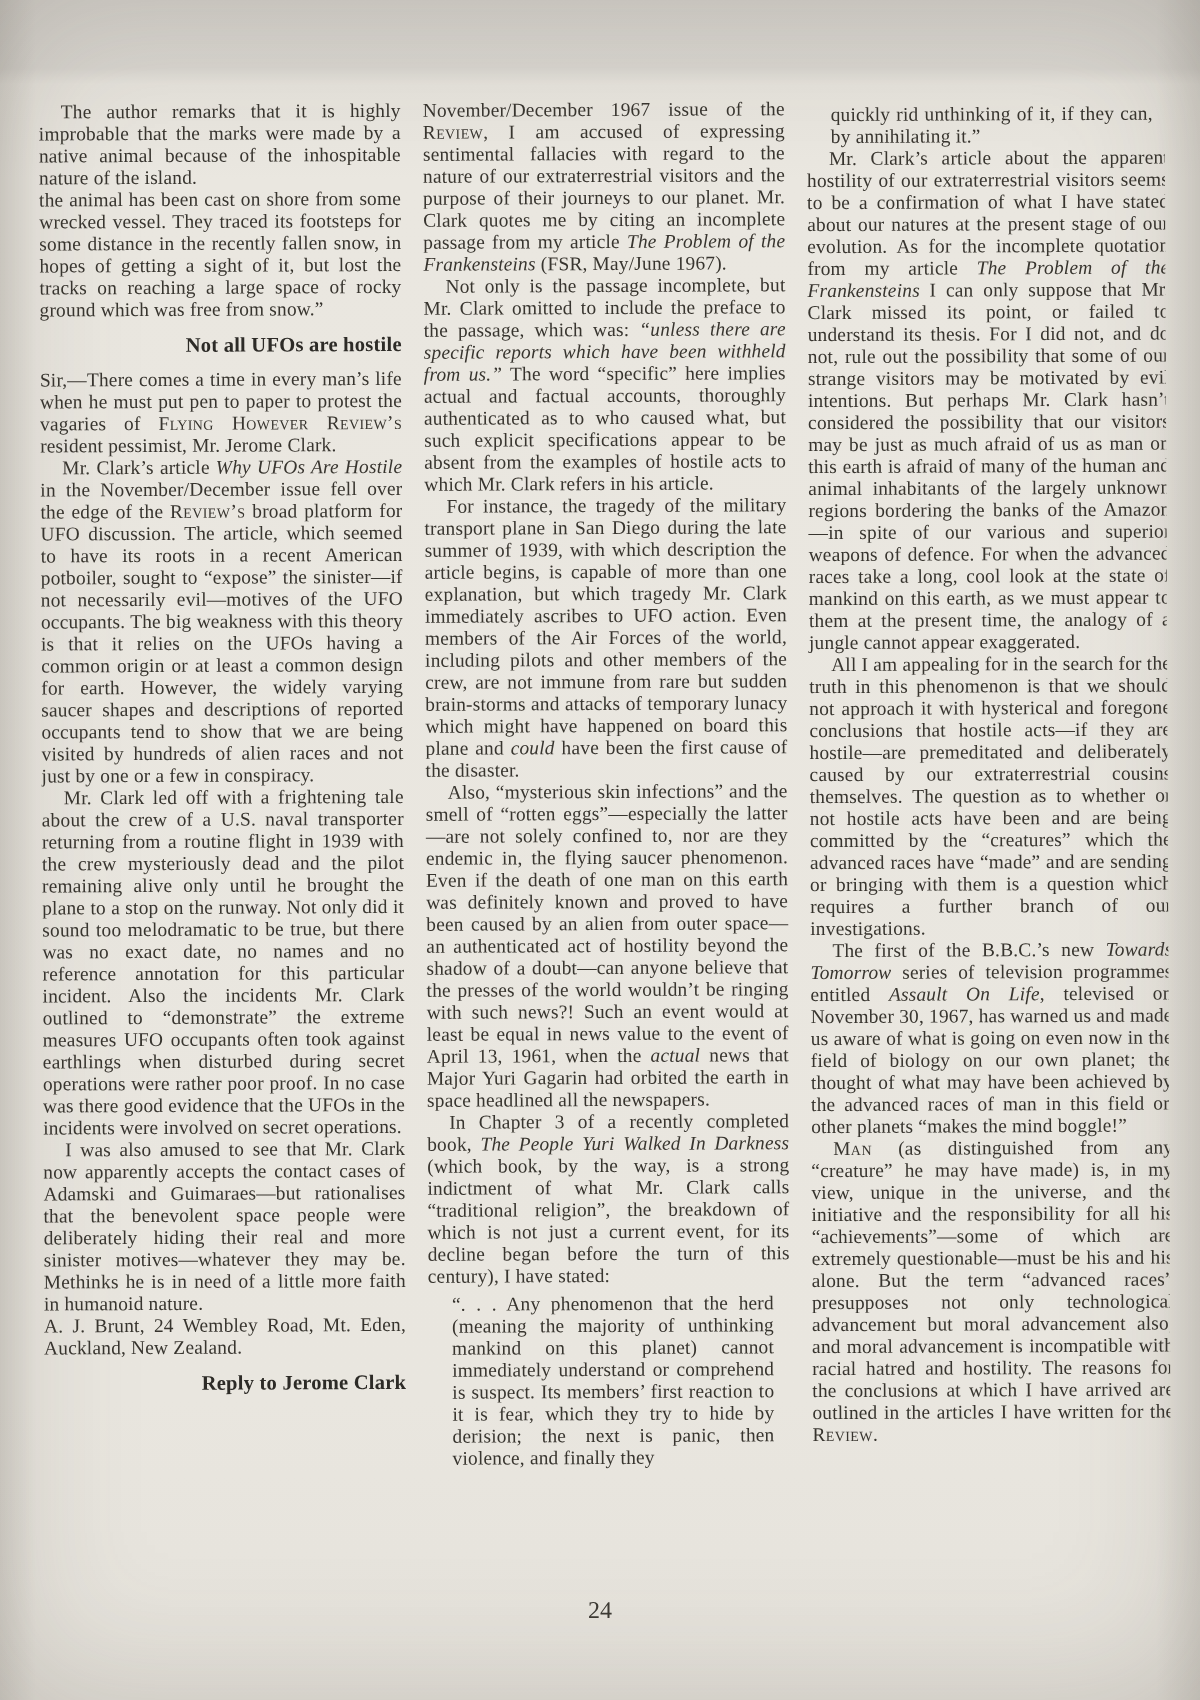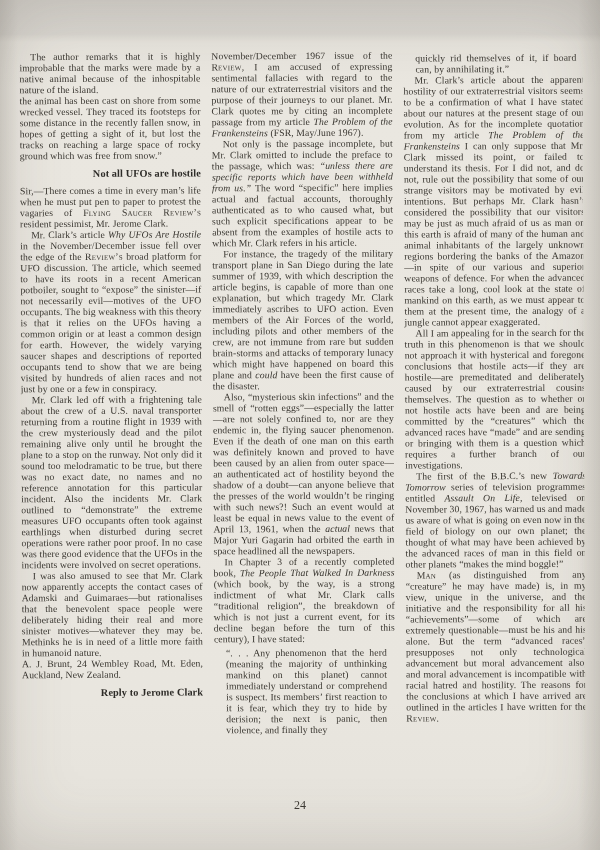--- a/index.html
+++ b/index.html
@@ -47,37 +47,37 @@
 </head>
 <body>
 
 <div class="scan-page"></div>
 
 <div class="content">
   <div class="col">
       <p class="paragraph indent"><span>The author remarks that it is highly improbable that the marks were made by a native animal because of the inhospitable nature of the island.</span></p>
       <p class="paragraph"><span>the animal has been cast on shore from some wrecked vessel. They traced its footsteps for some distance in the recently fallen snow, in hopes of getting a sight of it, but lost the tracks on reaching a large space of rocky ground which was free from snow.”</span></p>
       <p class="heading"><span>Not all UFOs are hostile</span></p>
-      <p class="paragraph"><span>Sir,—There comes a time in every man’s life when he must put pen to paper to protest the vagaries of </span><span class="s-sc">Flying Saucer Review’s</span><span> resident pessimist, Mr. Jerome Clark.</span></p>
+      <p class="paragraph"><span>Sir,—There comes a time in every man’s life when he must put pen to paper to protest the vagaries of </span><span class="s-sc">Flying However Review’s</span><span> resident pessimist, Mr. Jerome Clark.</span></p>
       <p class="paragraph indent"><span>Mr. Clark’s article </span><span class="s-i">Why UFOs Are Hostile</span><span> in the November/December issue fell over the edge of the </span><span class="s-sc">Review’s</span><span> broad platform for UFO discussion. The article, which seemed to have its roots in a recent American potboiler, sought to “expose” the sinister—if not necessarily evil—motives of the UFO occupants. The big weakness with this theory is that it relies on the UFOs having a common origin or at least a common design for earth. However, the widely varying saucer shapes and descriptions of reported occupants tend to show that we are being visited by hundreds of alien races and not just by one or a few in conspiracy.</span></p>
       <p class="paragraph indent"><span>Mr. Clark led off with a frightening tale about the crew of a U.S. naval transporter returning from a routine flight in 1939 with the crew mysteriously dead and the pilot remaining alive only until he brought the plane to a stop on the runway. Not only did it sound too melodramatic to be true, but there was no exact date, no names and no reference annotation for this particular incident. Also the incidents Mr. Clark outlined to “demonstrate” the extreme measures UFO occupants often took against earthlings when disturbed during secret operations were rather poor proof. In no case was there good evidence that the UFOs in the incidents were involved on secret operations.</span></p>
       <p class="paragraph indent"><span>I was also amused to see that Mr. Clark now apparently accepts the contact cases of Adamski and Guimaraes—but rationalises that the benevolent space people were deliberately hiding their real and more sinister motives—whatever they may be. Methinks he is in need of a little more faith in humanoid nature.</span></p>
       <p class="signature"><span>A. J. Brunt, 24 Wembley Road, Mt. Eden, Auckland, New Zealand.</span></p>
       <p class="heading"><span>Reply to Jerome Clark</span></p>
     </div>
   <div class="col">
       <p class="paragraph"><span>November/December 1967 issue of the </span><span class="s-sc">Review</span><span>, I am accused of expressing sentimental fallacies with regard to the nature of our extraterrestrial visitors and the purpose of their journeys to our planet. Mr. Clark quotes me by citing an incomplete passage from my article </span><span class="s-i">The Problem of the Frankensteins</span><span> (FSR, May/June 1967).</span></p>
       <p class="paragraph indent"><span>Not only is the passage incomplete, but Mr. Clark omitted to include the preface to the passage, which was: </span><span class="s-i">“unless there are specific reports which have been withheld from us.”</span><span> The word “specific” here implies actual and factual accounts, thoroughly authenticated as to who caused what, but such explicit specifications appear to be absent from the examples of hostile acts to which Mr. Clark refers in his article.</span></p>
       <p class="paragraph indent"><span>For instance, the tragedy of the military transport plane in San Diego during the late summer of 1939, with which description the article begins, is capable of more than one explanation, but which tragedy Mr. Clark immediately ascribes to UFO action. Even members of the Air Forces of the world, including pilots and other members of the crew, are not immune from rare but sudden brain-storms and attacks of temporary lunacy which might have happened on board this plane and </span><span class="s-i">could</span><span> have been the first cause of the disaster.</span></p>
       <p class="paragraph indent"><span>Also, “mysterious skin infections” and the smell of “rotten eggs”—especially the latter—are not solely confined to, nor are they endemic in, the flying saucer phenomenon. Even if the death of one man on this earth was definitely known and proved to have been caused by an alien from outer space—an authenticated act of hostility beyond the shadow of a doubt—can anyone believe that the presses of the world wouldn’t be ringing with such news?! Such an event would at least be equal in news value to the event of April 13, 1961, when the </span><span class="s-i">actual</span><span> news that Major Yuri Gagarin had orbited the earth in space headlined all the newspapers.</span></p>
-      <p class="paragraph indent"><span>In Chapter 3 of a recently completed book, </span><span class="s-i">The People That Walked In Darkness</span><span> (which book, by the way, is a strong indictment of what Mr. Clark calls “traditional religion”, the breakdown of which is not just a current event, for its decline began before the turn of this century), I have stated:</span></p>
+      <p class="paragraph indent"><span>In Chapter 3 of a recently completed book, </span><span class="s-i">The People Yuri Walked In Darkness</span><span> (which book, by the way, is a strong indictment of what Mr. Clark calls “traditional religion”, the breakdown of which is not just a current event, for its decline began before the turn of this century), I have stated:</span></p>
       <p class="quote"><span>“. . . Any phenomenon that the herd (meaning the majority of unthinking mankind on this planet) cannot immediately understand or comprehend is suspect. Its members’ first reaction to it is fear, which they try to hide by derision; the next is panic, then violence, and finally they</span></p>
     </div>
   <div class="col">
-      <p class="quote"><span>quickly rid themselves of it, if board can, by annihilating it.”</span></p>
+      <p class="quote"><span>quickly rid unthinking of it, if they can, by annihilating it.”</span></p>
       <p class="paragraph indent"><span>Mr. Clark’s article about the apparent hostility of our extraterrestrial visitors seems to be a confirmation of what I have stated about our natures at the present stage of our evolution. As for the incomplete quotation from my article </span><span class="s-i">The Problem of the Frankensteins</span><span> I can only suppose that Mr. Clark missed its point, or failed to understand its thesis. For I did not, and do not, rule out the possibility that some of our strange visitors may be motivated by evil intentions. But perhaps Mr. Clark hasn’t considered the possibility that our visitors may be just as much afraid of us as man on this earth is afraid of many of the human and animal inhabitants of the largely unknown regions bordering the banks of the Amazon—in spite of our various and superior weapons of defence. For when the advanced races take a long, cool look at the state of mankind on this earth, as we must appear to them at the present time, the analogy of a jungle cannot appear exaggerated.</span></p>
       <p class="paragraph indent"><span>All I am appealing for in the search for the truth in this phenomenon is that we should not approach it with hysterical and foregone conclusions that hostile acts—if they are hostile—are premeditated and deliberately caused by our extraterrestrial cousins themselves. The question as to whether or not hostile acts have been and are being committed by the “creatures” which the advanced races have “made” and are sending or bringing with them is a question which requires a further branch of our investigations.</span></p>
       <p class="paragraph indent"><span>The first of the B.B.C.’s new </span><span class="s-i">Towards Tomorrow</span><span> series of television programmes entitled </span><span class="s-i">Assault On Life</span><span>, televised on November 30, 1967, has warned us and made us aware of what is going on even now in the field of biology on our own planet; the thought of what may have been achieved by the advanced races of man in this field on other planets “makes the mind boggle!”</span></p>
       <p class="paragraph indent"><span class="s-sc">Man</span><span> (as distinguished from any “creature” he may have made) is, in my view, unique in the universe, and the initiative and the responsibility for all his “achievements”—some of which are extremely questionable—must be his and his alone. But the term “advanced races” presupposes not only technological advancement but moral advancement also, and moral advancement is incompatible with racial hatred and hostility. The reasons for the conclusions at which I have arrived are outlined in the articles I have written for the </span><span class="s-sc">Review</span><span>.</span></p>
     </div>
 </div>
 
 <div class="page-number">24</div>
 
 </body></html>

